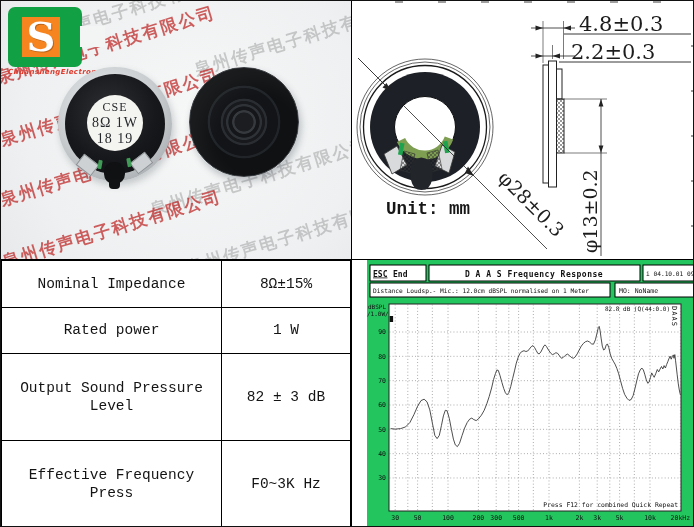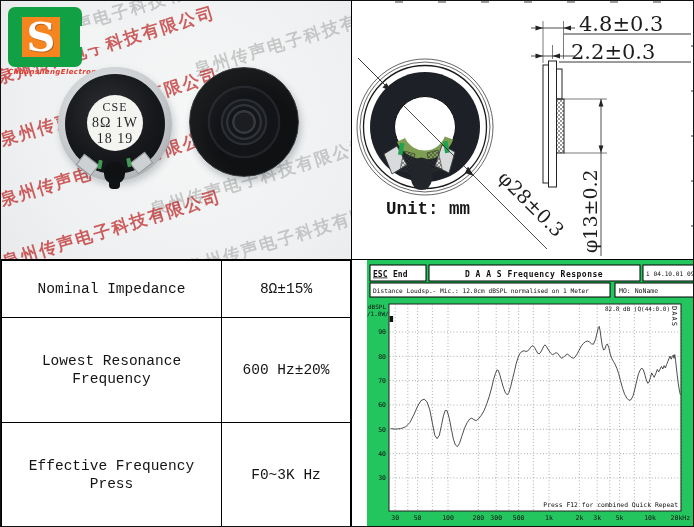--- a/index.html
+++ b/index.html
@@ -187,23 +187,27 @@
   </div>
 
   <div class="q-table">
     <table class="spec">
       <tbody>
         <tr>
           <td class="lbl">Nominal Impedance</td>
           <td class="val">8Ω±15%</td>
         </tr>
         <tr>
-          <td class="lbl">Lowest Resonance
-Frequency</td>
-          <td class="val">600 Hz±20%</td>
+          <td class="lbl">Rated power</td>
+          <td class="val">1 W</td>
+        </tr>
+        <tr>
+          <td class="lbl">Output Sound Pressure
+Level</td>
+          <td class="val">82 ± 3 dB</td>
         </tr>
         <tr>
           <td class="lbl">Effective Frequency Press</td>
           <td class="val">F0~3K Hz</td>
         </tr>
       </tbody>
     </table>
   </div>
 
   <div class="q-chart">

